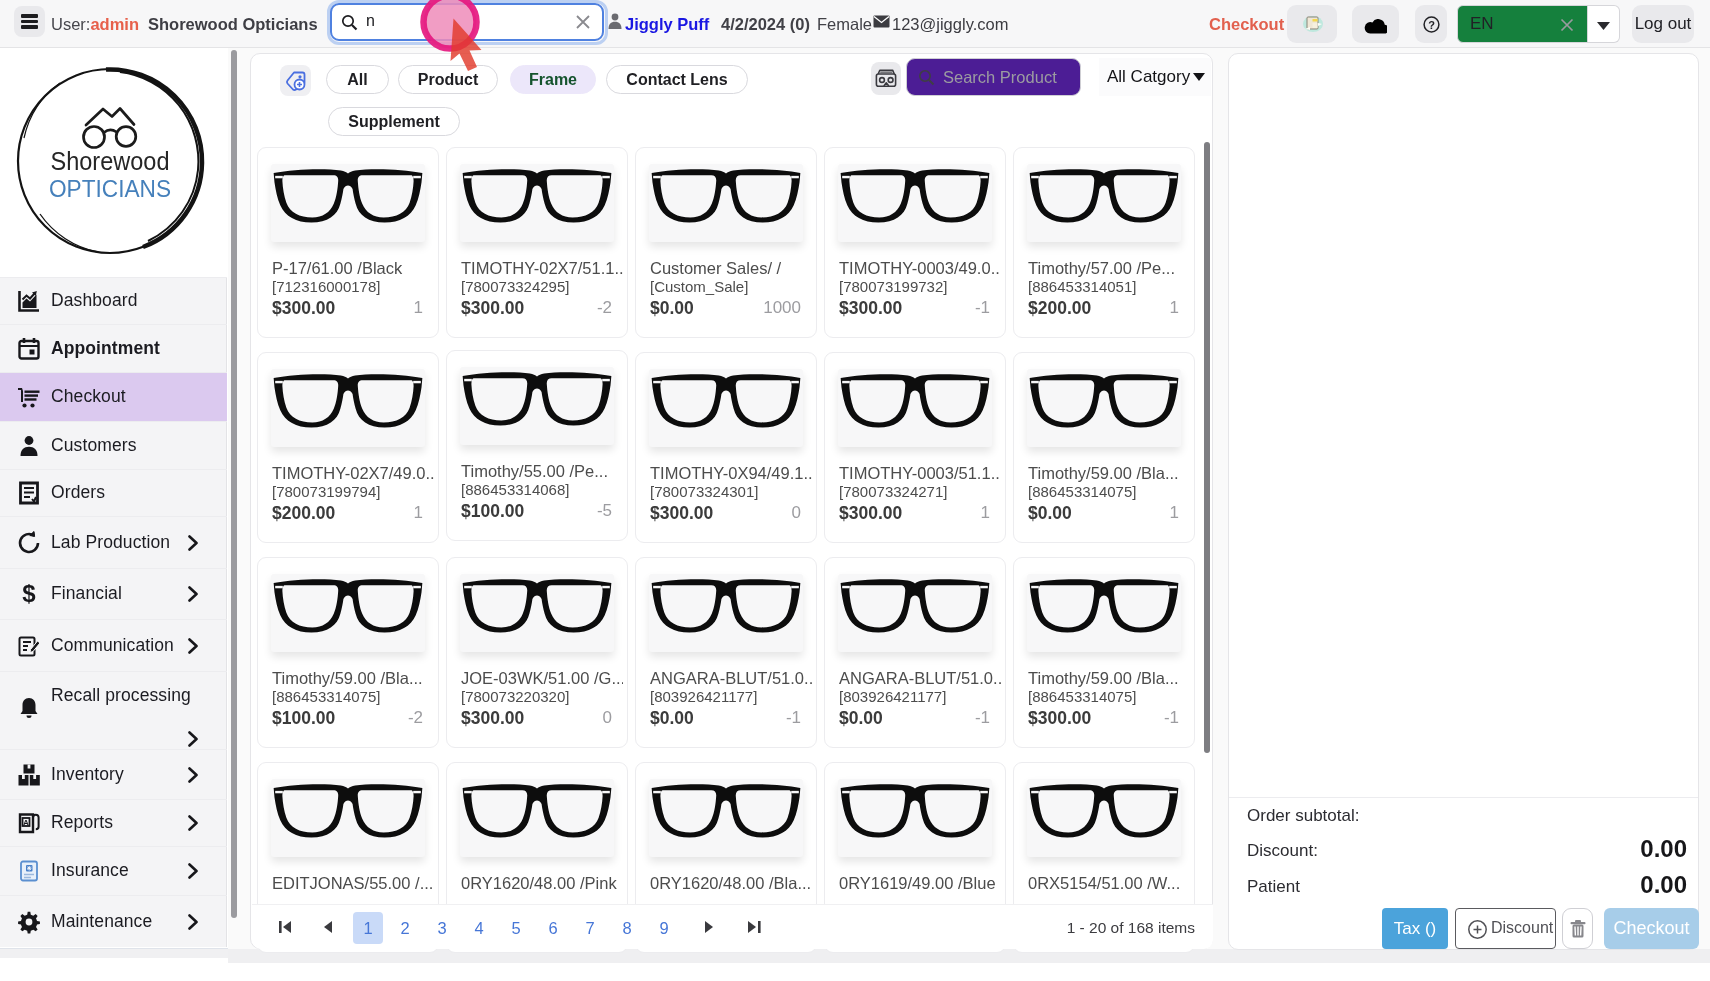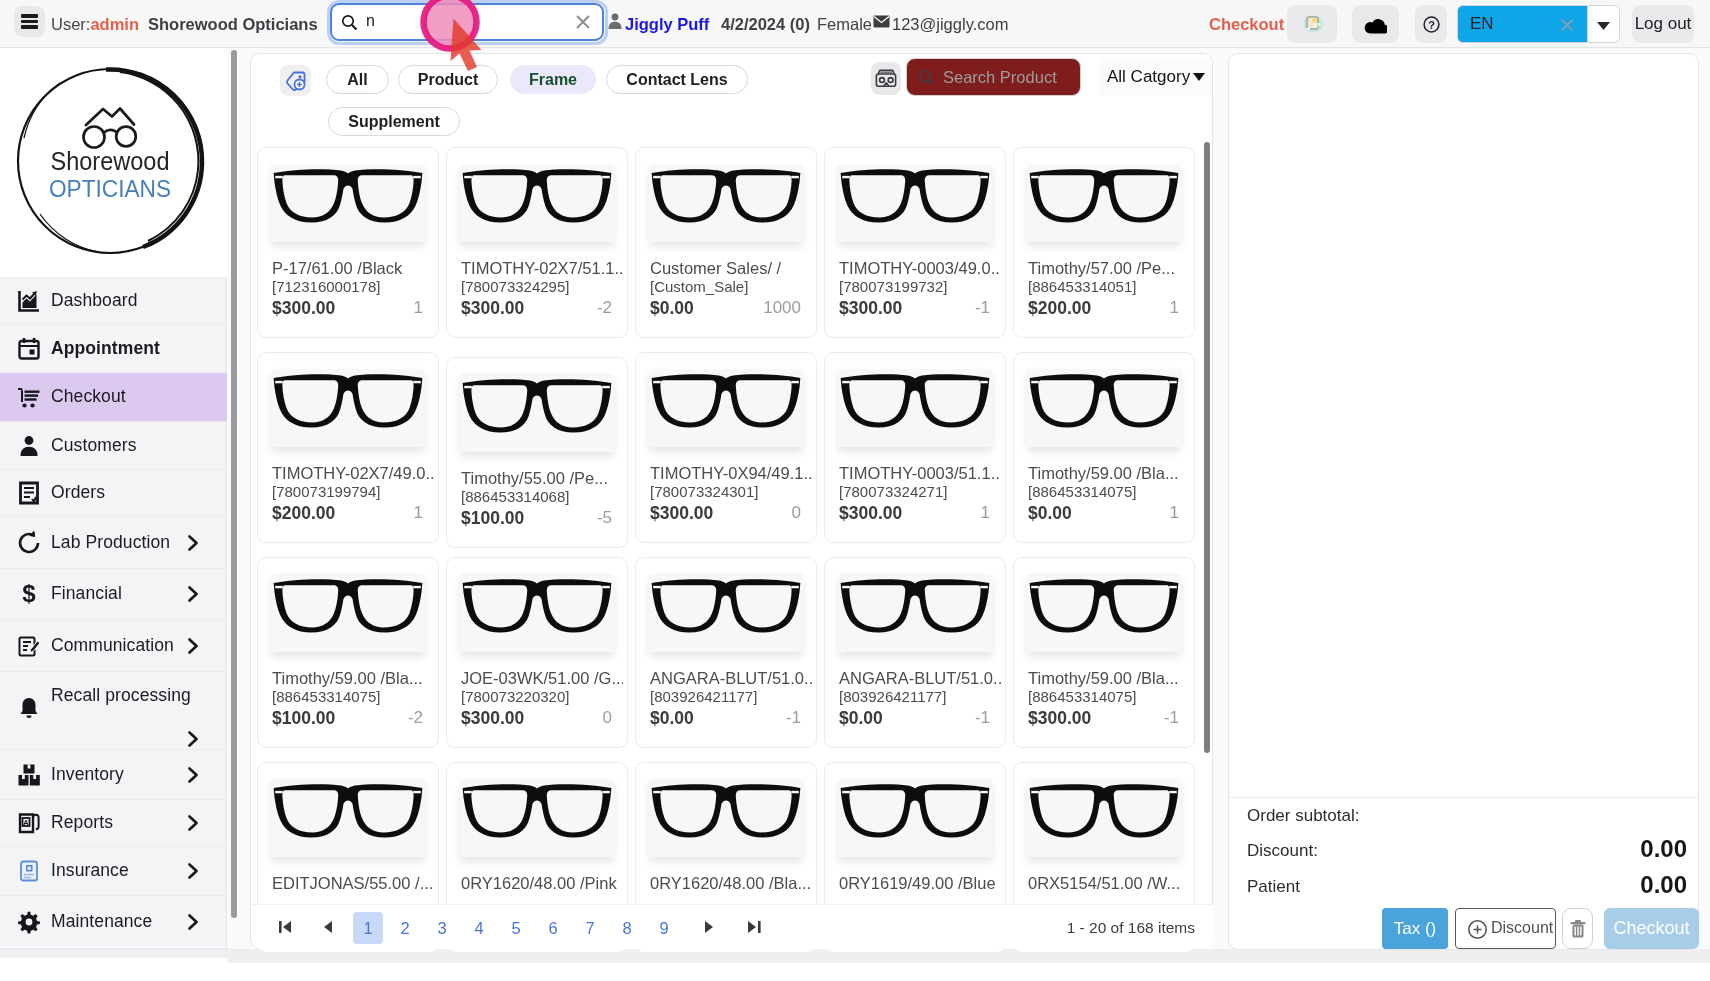--- a/index.html
+++ b/index.html
@@ -115,21 +115,21 @@
     <svg style="position:absolute;left:12px;top:14px;" width="23" height="15" viewBox="0 0 26 17">
           <path d="M7,16.5 a6.5,6.5 0 1 1 2.5,-12.6 a7.5,7.5 0 0 1 14,2.6 a5,5 0 0 1 -1,10 Z" fill="#000"></path>
         </svg>
   </div>
   <div class="graybtn" style="left:1415px;top:5px;width:32px;height:38px;">
         <svg style="position:absolute;left:8px;top:11px;" width="17" height="17" viewBox="0 0 17 17">
           <circle cx="8.5" cy="8.5" r="7.4" fill="none" stroke="#222226" stroke-width="1.5"></circle>
           <text x="8.5" y="12.6" text-anchor="middle" font-size="11" font-weight="bold" fill="#222226" font-family="Liberation Sans">?</text>
         </svg>
       </div>
-  <div style="position:absolute;left:1457px;top:5px;width:131px;height:38px;background:#0ea5e9;border:1px solid #d6d6da;border-radius:6px 0 0 6px;">
+  <div style="position:absolute;left:1457px;top:5px;width:131px;height:38px;background:#15803d;border:1px solid #d6d6da;border-radius:6px 0 0 6px;">
     <div style="position:absolute;left:12px;top:8px;font-size:17px;color:#212126;">EN</div>
     <svg style="position:absolute;right:13px;top:12px;" width="14" height="14" viewBox="0 0 14 14">
           <path d="M1.5,1.5 L12.5,12.5 M12.5,1.5 L1.5,12.5" stroke="#9a9a9f" stroke-width="1.7"></path>
         </svg>
   </div>
   <div style="position:absolute;left:1588px;top:5px;width:32px;height:38px;background:#fff;border:1px solid #d6d6da;border-left:none;border-radius:0 6px 6px 0;">
     <svg style="position:absolute;left:9px;top:16px;" width="13" height="8" viewBox="0 0 13 8">
           <path d="M0,0 L13,0 L6.5,8 Z" fill="#2a2a2e"></path>
         </svg>
   </div>
@@ -318,21 +318,21 @@
   <div style="position:absolute;left:620px;top:8px;width:30px;height:33px;background:#e9e9ec;border-radius:8px;">
     <svg style="position:absolute;left:4px;top:6px;" width="22" height="20" viewBox="0 0 22 20" fill="none" stroke="#3a3a3f" stroke-width="1.6">
           <path d="M3.2,6 L4.8,2.2 L17.6,2.2 L19.3,6" stroke-linejoin="round"></path>
           <path d="M5.2,4.1 L17.2,4.1" stroke-width="1.1"></path>
           <rect x="1.4" y="6" width="19.2" height="12.2" rx="2"></rect>
           <circle cx="7" cy="12" r="2.4"></circle>
           <circle cx="15.6" cy="12" r="2.4"></circle>
           <path d="M8.8,18 L11.3,14.8 L13.8,18" stroke-width="1.5" stroke-linejoin="round"></path>
         </svg>
   </div>
-  <div style="position:absolute;left:655px;top:4px;width:175px;height:38px;background:#7f1d1d;border:1px solid #cfcfd4;border-radius:9px;">
+  <div style="position:absolute;left:655px;top:4px;width:175px;height:38px;background:#4c1d95;border:1px solid #cfcfd4;border-radius:9px;">
     <svg style="position:absolute;left:11px;top:10px;" width="17" height="17" viewBox="0 0 17 17">
           <circle cx="7" cy="7" r="5.2" fill="none" stroke="#3f3f44" stroke-width="1.6"></circle>
           <line x1="11" y1="11" x2="15.5" y2="15.5" stroke="#3f3f44" stroke-width="2"></line>
         </svg>
     <div style="position:absolute;left:36px;top:9px;font-size:16.5px;color:#9c9ca1;">Search Product</div>
   </div>
   <div style="position:absolute;left:848px;top:4px;width:112px;height:38px;background:#fbfbfc;">
     <div style="position:absolute;left:8px;top:9px;font-size:17px;color:#131316;">All Catgory</div>
   </div>
   <svg style="position:absolute;left:942px;top:19px;" width="12" height="8" viewBox="0 0 12 8">
@@ -411,21 +411,21 @@
                 <path fill-rule="evenodd" fill="#0d0d0d" d="M2,5 C22,1 52,0 68,2.5 C71,3 73.5,4 75,5.5 C76.5,4 79,3 82,2.5 C98,0 128,1 148,5 L147.2,14 C146,22 144.5,30 141.5,36.5 C136.5,47.5 126,53.5 111,53.5 C95,53.5 85.5,46.5 82.5,35 C81,29.5 80,24.5 79.5,20.5 C78,18 76.8,17.2 75,17.2 C73.2,17.2 72,18 70.5,20.5 C70,24.5 69,29.5 67.5,35 C64.5,46.5 55,53.5 39,53.5 C24,53.5 13.5,47.5 8.5,36.5 C5.5,30 4,22 2.8,14 Z M13,7 L60.5,7 C64,7 65.6,9 65.4,12.5 C64.9,20.5 63.6,29 61,35 C57.5,43.5 50,48.5 40,48.5 C27.5,48.5 18,43.5 14.5,34 C12.2,27.5 10.9,19.5 10.6,13 C10.5,8.8 11.8,7 13,7 Z M137,7 L89.5,7 C86,7 84.4,9 84.6,12.5 C85.1,20.5 86.4,29 89,35 C92.5,43.5 100,48.5 110,48.5 C122.5,48.5 132,43.5 135.5,34 C137.8,27.5 139.1,19.5 139.4,13 C139.5,8.8 138.2,7 137,7 Z"></path>
                 <rect x="3.5" y="7.7" width="7.5" height="2.4" fill="#f7f7f8"></rect>
                 <rect x="139" y="7.7" width="7.5" height="2.4" fill="#f7f7f8"></rect>
               </svg></div>
           </div>
           <div class="cname">TIMOTHY-02X7/49.0...</div>
           <div class="cbar">[780073199794]</div>
           <div class="cprice">$200.00</div>
           <div class="cqty">1</div>
         </div>
-        <div class="card" style="left:195px;top:303px;">
+        <div class="card" style="left:195px;top:296px;">
           <div class="cimg">
             <div style="position:absolute;left:0px;top:4px;"><svg width="154" height="55" viewBox="0 0 150 54">
                 <path fill-rule="evenodd" fill="#0d0d0d" d="M2,5 C22,1 52,0 68,2.5 C71,3 73.5,4 75,5.5 C76.5,4 79,3 82,2.5 C98,0 128,1 148,5 L147.2,14 C146,22 144.5,30 141.5,36.5 C136.5,47.5 126,53.5 111,53.5 C95,53.5 85.5,46.5 82.5,35 C81,29.5 80,24.5 79.5,20.5 C78,18 76.8,17.2 75,17.2 C73.2,17.2 72,18 70.5,20.5 C70,24.5 69,29.5 67.5,35 C64.5,46.5 55,53.5 39,53.5 C24,53.5 13.5,47.5 8.5,36.5 C5.5,30 4,22 2.8,14 Z M13,7 L60.5,7 C64,7 65.6,9 65.4,12.5 C64.9,20.5 63.6,29 61,35 C57.5,43.5 50,48.5 40,48.5 C27.5,48.5 18,43.5 14.5,34 C12.2,27.5 10.9,19.5 10.6,13 C10.5,8.8 11.8,7 13,7 Z M137,7 L89.5,7 C86,7 84.4,9 84.6,12.5 C85.1,20.5 86.4,29 89,35 C92.5,43.5 100,48.5 110,48.5 C122.5,48.5 132,43.5 135.5,34 C137.8,27.5 139.1,19.5 139.4,13 C139.5,8.8 138.2,7 137,7 Z"></path>
                 <rect x="3.5" y="7.7" width="7.5" height="2.4" fill="#f7f7f8"></rect>
                 <rect x="139" y="7.7" width="7.5" height="2.4" fill="#f7f7f8"></rect>
               </svg></div>
           </div>
           <div class="cname">Timothy/55.00 /Pe...</div>
           <div class="cbar">[886453314068]</div>
           <div class="cprice">$100.00</div>

